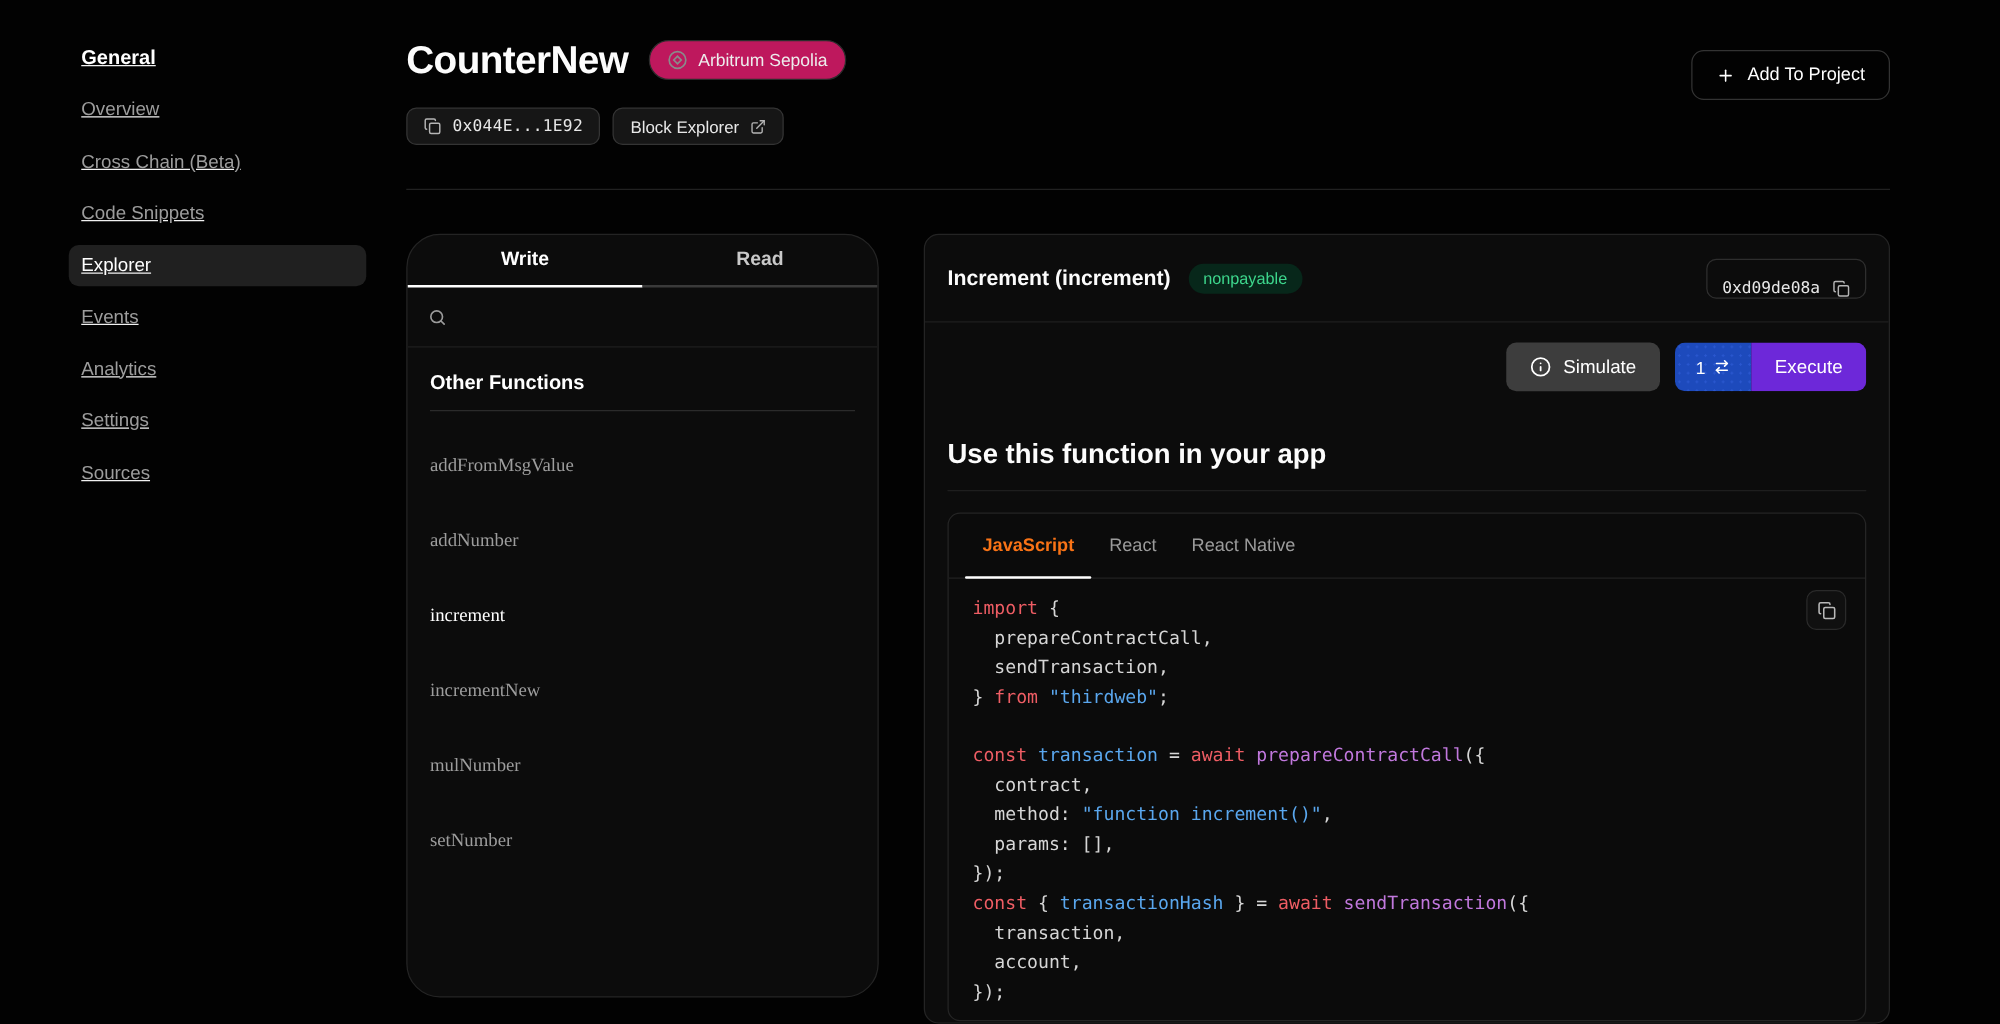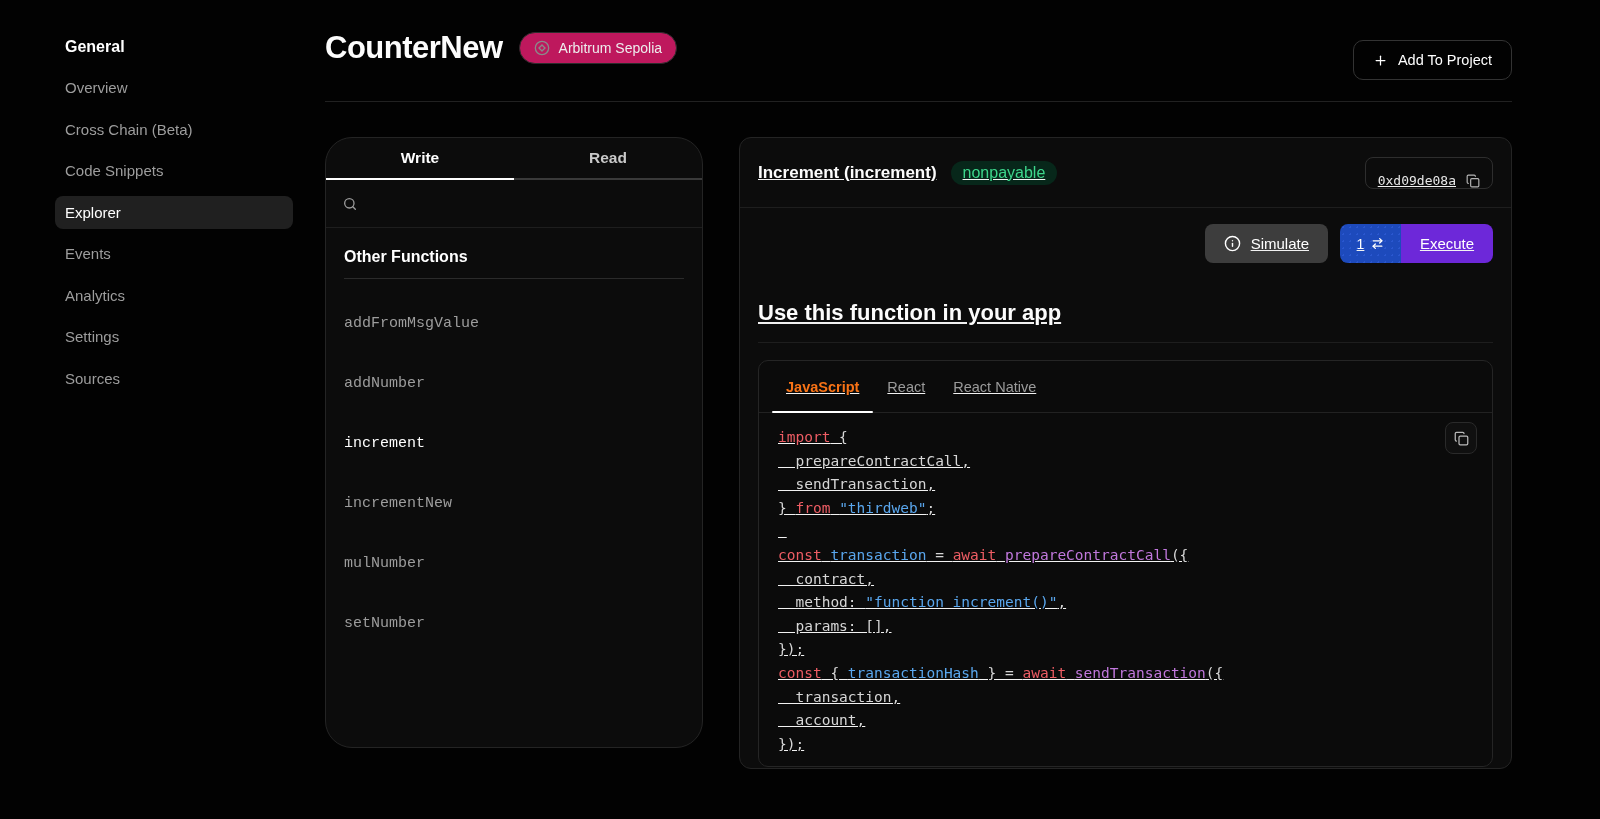--- a/index.html
+++ b/index.html
@@ -7,21 +7,21 @@
   body {
     background:#020202;
     color:#f2f2f2;
     font-family:"Liberation Sans", sans-serif;
     position:relative;
     overflow:hidden;
   }
   svg { display:block; }
 
   
-  .sidebar { position:absolute; left:0; top:0; width:300px; height:100%; padding:37px 0 0 55px; }
+  .sidebar { position:absolute; left:0; top:0; width:300px; height:100%; padding:37px 0 0 55px;text-decoration:underline; }
   .sidebar-title { font-size:16px; font-weight:700; line-height:19px; color:#fff; margin:0 0 15px 10px; }
   .sidebar-nav { display:flex; flex-direction:column; gap:8.5px; width:238px; }
   .side-item { height:33px; display:flex; align-items:center; padding:0 10px; border-radius:8px;
                color:#9d9d9d; font-size:15px; cursor:pointer; }
   .side-item.active { background:#202020; color:#ffffff; }
 
   
   .main { position:absolute; left:325px; top:0; width:1187px; height:100%; }
   .header { position:relative; padding-top:30px; }
   .title-row { display:flex; align-items:center; gap:16px; height:36px; }
@@ -53,31 +53,31 @@
             border-bottom:2px solid #3a3a3a; cursor:pointer; }
   .fn-tab.active { color:#ffffff; border-bottom-color:#ffffff; }
   .search-row { display:flex; align-items:center; gap:10px; height:48px; padding:0 16px;
                 border-bottom:1px solid #1e1e1e; flex:none; }
   .search-row input { flex:1; background:transparent; border:none; outline:none;
                       color:#e8e8e8; font-size:15px; font-family:"Liberation Sans", sans-serif; }
   .search-row input::placeholder { color:#9b9b9b; }
   .fn-list-wrap { padding:20px 18px; }
   .fn-section-title { font-size:16px; font-weight:700; color:#fff; padding-bottom:12px;
                       border-bottom:1px solid #2b2b2b; margin-bottom:8px; }
-  .fn-item { font-family:Liberation Mono, monospace; font-size:15px; color:#9d9d9d;
+  .fn-item { font-family:Liberation Serif, serif; font-size:15px; color:#9d9d9d;
              padding:7.5px 0; cursor:pointer;margin-top:28px; }
   .fn-item.active { color:#ffffff; }
 
   
-  .detail-panel { width:773px; height:632px;text-decoration:underline; }
+  .detail-panel { width:773px; height:632px; }
   .detail-header { height:70px; display:flex; align-items:center; padding:0 18px;
                    border-bottom:1px solid #1e1e1e; }
   .detail-title { font-size:17px; font-weight:600; color:#fcfcfc; }
   .mut-badge { margin-left:14px; height:24px; padding:0 12px; display:inline-flex; align-items:center;
-               border-radius:12px; background:#07271a; color:#3dd68c; font-size:16px; font-weight:500; }
+               border-radius:12px; background:#07271a; color:#3dd68c; font-size:13px; font-weight:500; }
   .selector-pill { margin-left:auto; height:32px; display:flex; align-items:flex-end; gap:10px;
                    padding:0 12px; border:1px solid #2e2e2e; border-radius:8px; background:transparent;
                    color:#e8e8e8; font-size:13px; cursor:pointer; }
   .actions-row { display:flex; justify-content:flex-end; align-items:center; gap:12px;
                  padding:16px 18px 0; }
   .simulate-btn { height:39px; padding:0 19px; display:flex; align-items:center; gap:10px;
                   background:#3d3d3d; border:none; border-radius:8px; color:#fff;
                   font-size:15px; font-weight:500; cursor:pointer; }
   .exec-split { display:flex; height:39px; border-radius:8px; overflow:hidden; }
   .exec-count { width:61px; display:flex; align-items:center; justify-content:center; gap:7px;
@@ -160,20 +160,37 @@
     <div class="title-row">
       <h1 class="contract-title">CounterNew</h1>
       <span class="network-badge">
         <svg class="icon" width="16" height="16" viewBox="0 0 24 24" fill="none" stroke="#8a8a8a" stroke-width="2">
           <circle cx="12" cy="12" r="10"></circle>
           <rect x="8.8" y="8.8" width="6.4" height="6.4" transform="rotate(45 12 12)"></rect>
         </svg>
         <span>Arbitrum Sepolia</span>
       </span>
     </div>
+    <div class="meta-row">
+      <button class="pill-btn">
+        <svg class="icon" width="14" height="14" viewBox="0 0 24 24" fill="none" stroke="#b5b5b5" stroke-width="2" stroke-linecap="round" stroke-linejoin="round">
+          <rect width="14" height="14" x="8" y="8" rx="2"></rect>
+            <path d="M4 16c-1.1 0-2-.9-2-2V4c0-1.1.9-2 2-2h10c1.1 0 2 .9 2 2"></path>
+        </svg>
+        <span class="mono">0x044E...1E92</span>
+      </button>
+      <button class="pill-btn">
+        <span>Block Explorer</span>
+        <svg class="icon" width="13" height="13" viewBox="0 0 24 24" fill="none" stroke="#b5b5b5" stroke-width="2" stroke-linecap="round" stroke-linejoin="round">
+          <path d="M15 3h6v6"></path>
+            <path d="M10 14 21 3"></path>
+            <path d="M18 13v6a2 2 0 0 1-2 2H5a2 2 0 0 1-2-2V8a2 2 0 0 1 2-2h6"></path>
+        </svg>
+      </button>
+    </div>
     <button class="add-project-btn">
       <svg class="icon" width="15" height="15" viewBox="0 0 24 24" fill="none" stroke="#ffffff" stroke-width="2" stroke-linecap="round">
         <path d="M5 12h14"></path>
           <path d="M12 5v14"></path>
       </svg>
       <span>Add To Project</span>
     </button>
     <div class="header-divider"></div>
   </header>
 

